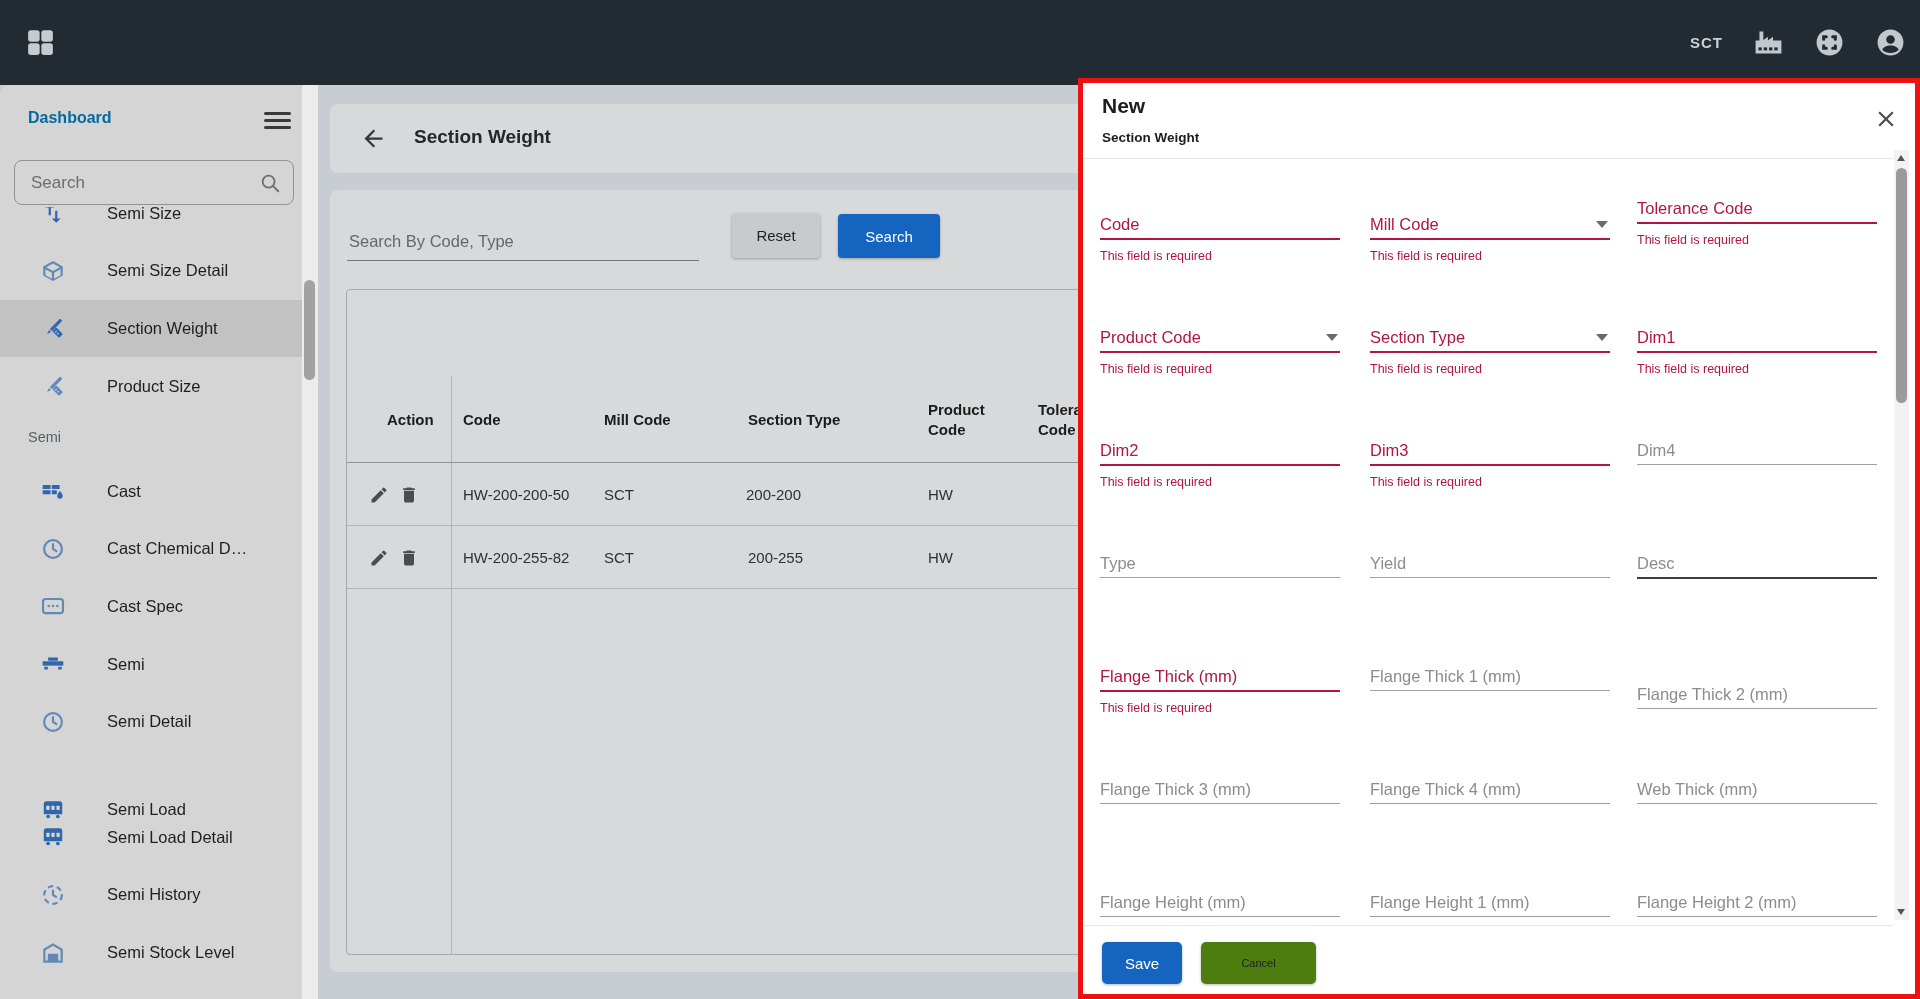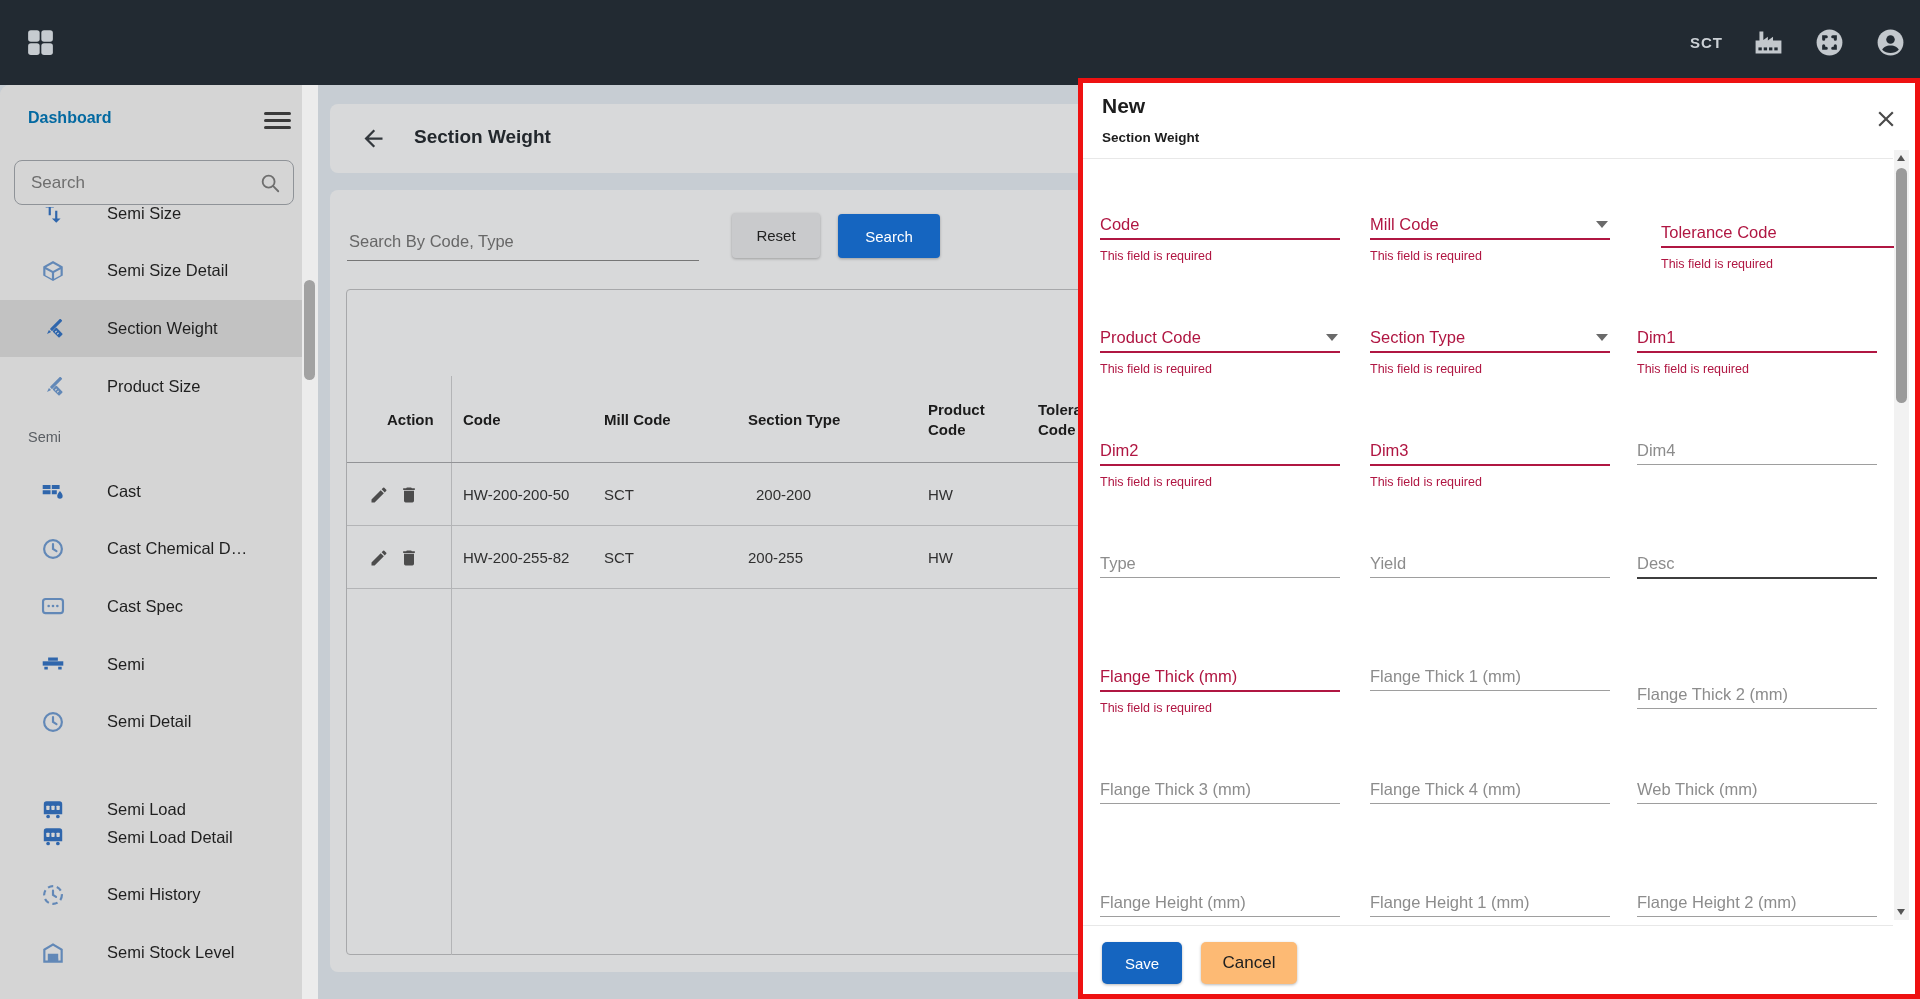--- a/index.html
+++ b/index.html
@@ -68,21 +68,21 @@
   .field{position:absolute;width:240px;}
   .field .flabel{font-size:16.5px;height:24px;line-height:24px;color:#8c8c8c;white-space:nowrap;overflow:hidden;}
   .field.err .flabel{color:var(--error);}
   .field .fline{height:1px;background:#9e9e9e;margin-top:2px;}
   .field.err .fline{height:2px;background:var(--error);}
   .field.focused .fline{height:2px;background:#3d3d3d;}
   .field .fhelp{margin-top:9px;font-size:12.5px;color:var(--error);}
   .caret{position:absolute;right:2px;top:9px;width:0;height:0;border-left:6px solid transparent;border-right:6px solid transparent;border-top:7px solid #6a6a6a;cursor:pointer;}
   .drawer-fdiv{position:absolute;left:0;top:842px;width:810px;height:1px;background:#e8e8e8;}
   .save-btn{position:absolute;left:19px;top:859px;width:80px;height:42px;background:var(--accent);color:#fff;font-size:15px;border-radius:5px;}
-  .cancel-btn{position:absolute;left:118px;top:859px;width:96px;height:42px;background:#fdba74;color:#202020;font-size:17px;border-radius:5px;}
+  .cancel-btn{position:absolute;left:118px;top:859px;width:115px;height:42px;background:#4d7c0f;color:#202020;font-size:11px;border-radius:5px;}
   .d-scroll{position:absolute;left:811px;top:67px;width:15px;height:770px;background:#f2f2f2;}
   .d-thumb{position:absolute;left:2px;top:18px;width:11px;height:235px;background:#9b9b9b;border-radius:6px;cursor:pointer;}
   .tri-up{position:absolute;left:3px;top:5px;width:0;height:0;border-left:4.5px solid transparent;border-right:4.5px solid transparent;border-bottom:6px solid #555;cursor:pointer;}
   .tri-down{position:absolute;left:3px;bottom:5px;width:0;height:0;border-left:4.5px solid transparent;border-right:4.5px solid transparent;border-top:6px solid #555;cursor:pointer;}
 </style>
 </head>
 <body>
 
 <div id="app">
 
@@ -339,21 +339,21 @@
                   </svg>
                 </span>
                 <span class="row-ico">
                   <svg viewBox="0 0 24 24" fill="currentColor">
                     <path d="M6 19a2 2 0 0 0 2 2h8a2 2 0 0 0 2-2V7H6v12zM19 4h-3.5l-1-1h-5l-1 1H5v2h14V4z"></path>
                   </svg>
                 </span>
               </div>
               <div class="td" style="left: 116px; width: 130px;">HW-200-200-50</div>
               <div class="td" style="left: 257px; width: 130px;">SCT</div>
-              <div class="td" style="left: 409px; width: 150px;">200-200</div>
+              <div class="td" style="left: 399px; width: 150px;">200-200</div>
               <div class="td" style="left: 581px; width: 84px;">HW</div>
             </div>
             <div class="trow" style="top: 236px;">
               <div class="td" style="left: 22px; width: 70px; gap: 10px;">
                 <span class="row-ico">
                   <svg viewBox="0 0 24 24" fill="currentColor">
                     <path d="M3 17.25V21h3.75L17.81 9.94l-3.75-3.75L3 17.25zM20.71 7.04a1 1 0 0 0 0-1.41l-2.34-2.34a1 1 0 0 0-1.41 0l-1.83 1.83 3.75 3.75 1.83-1.83z"></path>
                   </svg>
                 </span>
                 <span class="row-ico">
@@ -386,21 +386,21 @@
           <div class="flabel">Code</div>
           <div class="fline"></div>
           <div class="fhelp">This field is required</div>
         </div>
         <div class="field err" style="left: 287px; top: 129px;">
           <div class="flabel">Mill Code</div>
           <span class="caret"></span>
           <div class="fline"></div>
           <div class="fhelp">This field is required</div>
         </div>
-        <div class="field err" style="left: 554px; top: 137px; margin-left: 24px;">
+        <div class="field err" style="left: 554px; top: 113px;">
           <div class="flabel">Tolerance Code</div>
           <div class="fline"></div>
           <div class="fhelp">This field is required</div>
         </div>
         <div class="field err" style="left: 17px; top: 242px;">
           <div class="flabel">Product Code</div>
           <span class="caret"></span>
           <div class="fline"></div>
           <div class="fhelp">This field is required</div>
         </div>

